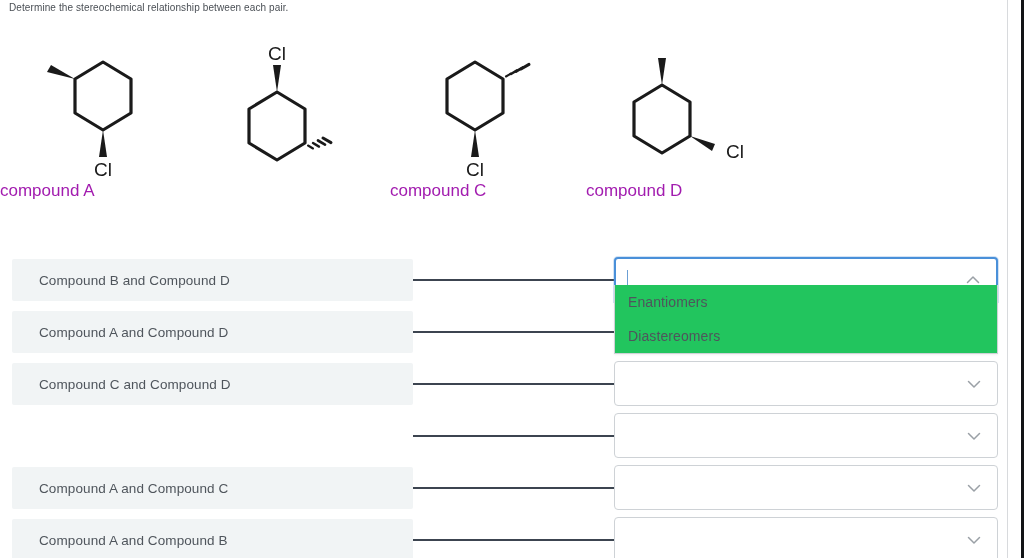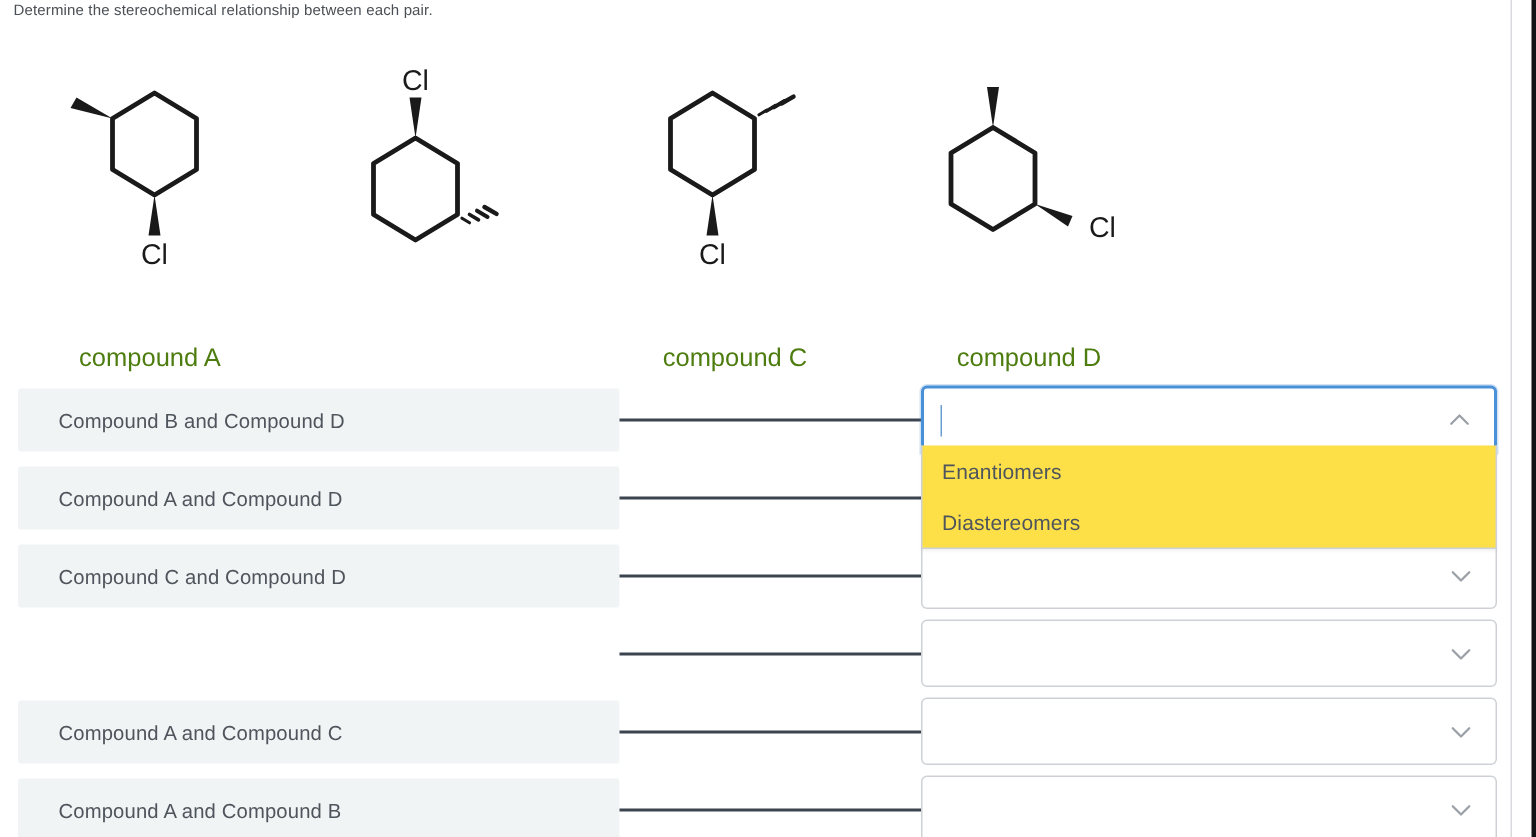--- a/index.html
+++ b/index.html
@@ -63,25 +63,24 @@
     top: 0;
     width: 200px;
     height: 175px;
   }
   .mol svg { display: block; }
   .mol-label {
     position: absolute;
     left: 0;
     top: 143px;
     width: 200px;
-    text-align: center;
+    text-align: left;
     font-size: 17px;
-    color: #4d7c0f;
+    color: #a21caf;
     font-family: "Liberation Sans", sans-serif;
-    margin-top: 48px;
   }
 
   
   #match {
     position: absolute;
     left: 0; top: 255px;
     width: 1007px;
   }
   .row {
     position: relative;
@@ -154,23 +153,23 @@
     top: 50%;
     transform: translateY(-50%);
     font-size: 14px;
     color: #3c4043;
   }
 
   
   #dropdown {
     position: absolute;
     left: 614px;
-    top: 297px;
+    top: 285px;
     width: 384px;
-    background: #fde047;
+    background: #22c55e;
     border: 1px solid #ced2d6;
     border-top: none;
     box-sizing: border-box;
     z-index: 40;
     box-shadow: 0 1px 2px rgba(0,0,0,.06);
   }
   .opt {
     height: 34px;
     display: flex;
     align-items: center;

